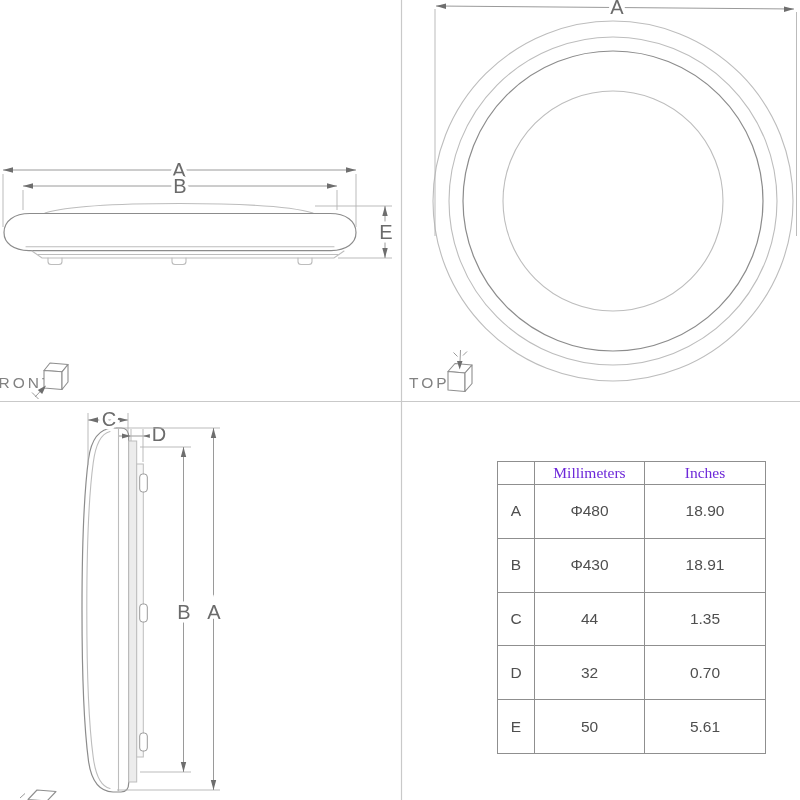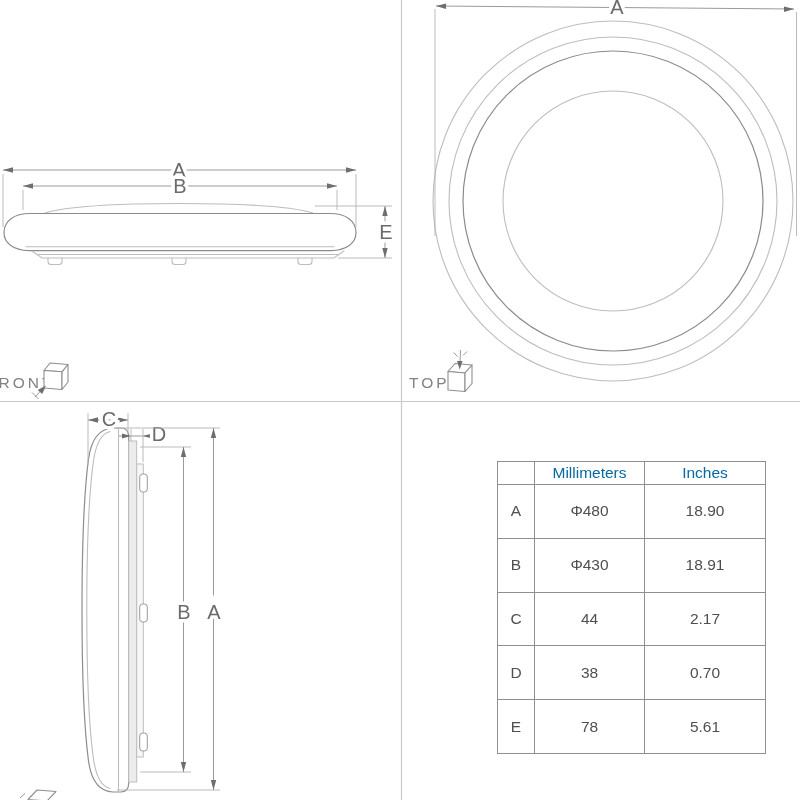--- a/index.html
+++ b/index.html
@@ -31,21 +31,21 @@
               letter-spacing:3px;}
   .divider{stroke:var(--divider);stroke-width:1.2;}
   .cube{stroke:#8f8f8f;fill:#ffffff;stroke-width:1.1;stroke-linejoin:round;}
 
   .dim-table{position:absolute;left:497px;top:461px;width:268px;height:293px;}
   .dim-table table{width:100%;height:100%;border-collapse:collapse;table-layout:fixed;
        color:var(--text);font-size:15.5px;}
   .dim-table th,.dim-table td{border:1px solid var(--table_border);text-align:center;
        vertical-align:middle;font-weight:normal;padding:0;}
   .dim-table thead tr{height:23px;}
-  .dim-table th{font-size:15.5px;color:#0369a1;}
+  .dim-table th{font-size:15.5px;color:#6d28d9;font-family:Liberation Serif, serif;}
   .col-lbl{width:37px;}
   .col-mm{width:110px;}
   .col-in{width:121px;}
 </style>
 </head>
 <body>
 
 <div id="canvas">
 
 <svg width="800" height="800" viewBox="0 0 800 800">
@@ -215,29 +215,29 @@
         <td>18.90</td>
       </tr>
       <tr>
         <td>B</td>
         <td>Φ430</td>
         <td>18.91</td>
       </tr>
       <tr>
         <td>C</td>
         <td>44</td>
-        <td>2.17</td>
+        <td>1.35</td>
       </tr>
       <tr>
         <td>D</td>
-        <td>38</td>
+        <td>32</td>
         <td>0.70</td>
       </tr>
       <tr>
         <td>E</td>
-        <td>78</td>
+        <td>50</td>
         <td>5.61</td>
       </tr>
     </tbody>
   </table>
 </div>
 
 </div>
 
 </body></html>

